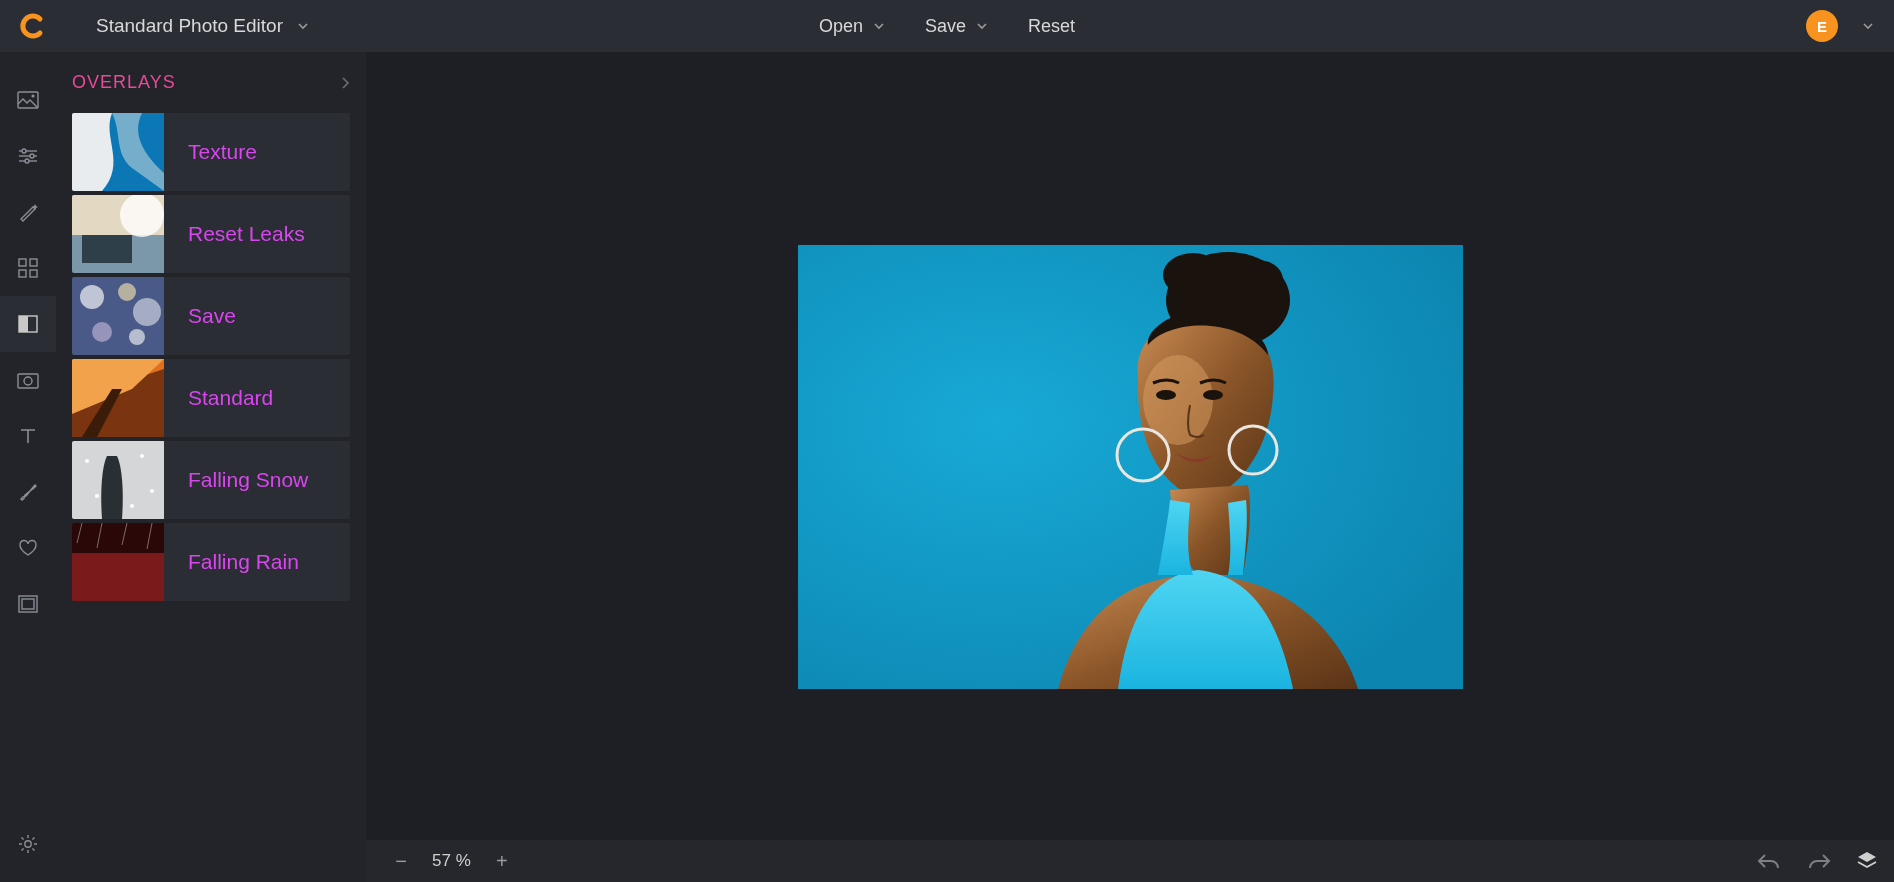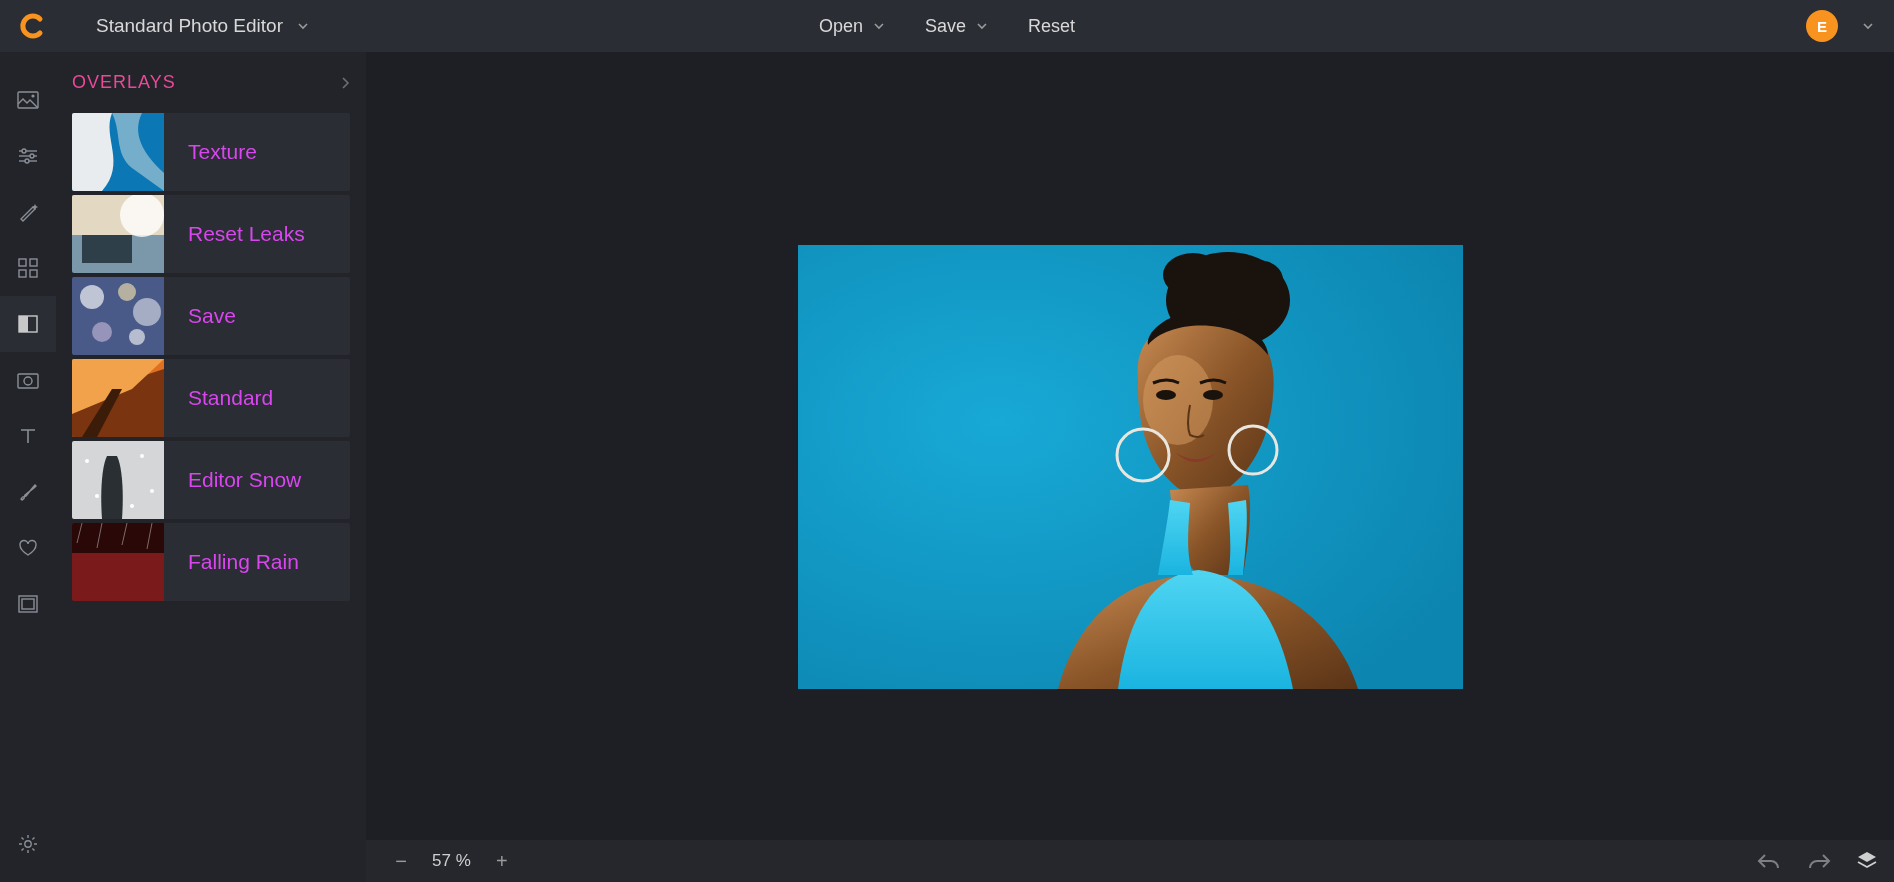--- a/index.html
+++ b/index.html
@@ -230,21 +230,21 @@
               <svg width="92" height="78" viewBox="0 0 92 78">
                 <rect width="92" height="78" fill="#d4d6d8"></rect>
                 <path d="M35 15 C30 25 28 50 30 78 L50 78 C52 50 50 25 45 15Z" fill="#2a2f33"></path>
                 <circle cx="15" cy="20" r="2" fill="#fff"></circle>
                 <circle cx="70" cy="15" r="2" fill="#fff"></circle>
                 <circle cx="25" cy="55" r="2" fill="#fff"></circle>
                 <circle cx="80" cy="50" r="2" fill="#fff"></circle>
                 <circle cx="60" cy="65" r="2" fill="#fff"></circle>
               </svg>
             </div>
-          <span class="overlay-label">Editor Snow</span>
+          <span class="overlay-label">Falling Snow</span>
         </div>
         <div class="overlay-item">
           <div class="overlay-thumb">
               <svg width="92" height="78" viewBox="0 0 92 78">
                 <rect width="92" height="78" fill="#7a1a1a"></rect>
                 <rect width="92" height="30" fill="#2a0808"></rect>
                 <line x1="10" y1="0" x2="5" y2="20" stroke="#fff" opacity="0.4"></line>
                 <line x1="30" y1="0" x2="25" y2="25" stroke="#fff" opacity="0.4"></line>
                 <line x1="55" y1="0" x2="50" y2="22" stroke="#fff" opacity="0.4"></line>
                 <line x1="80" y1="0" x2="75" y2="26" stroke="#fff" opacity="0.4"></line>

